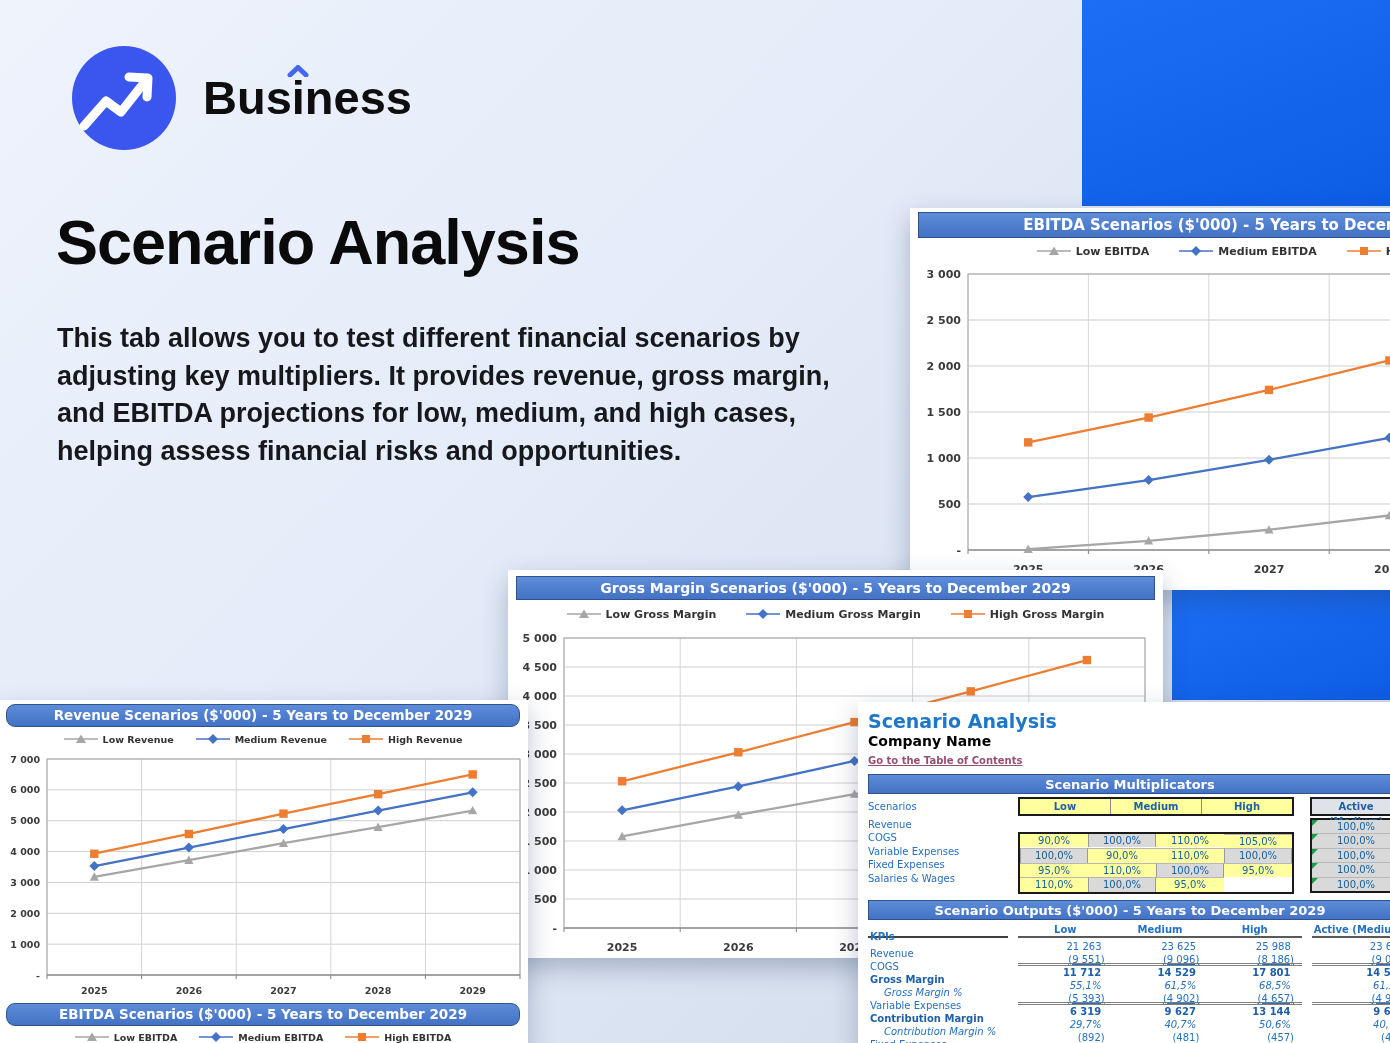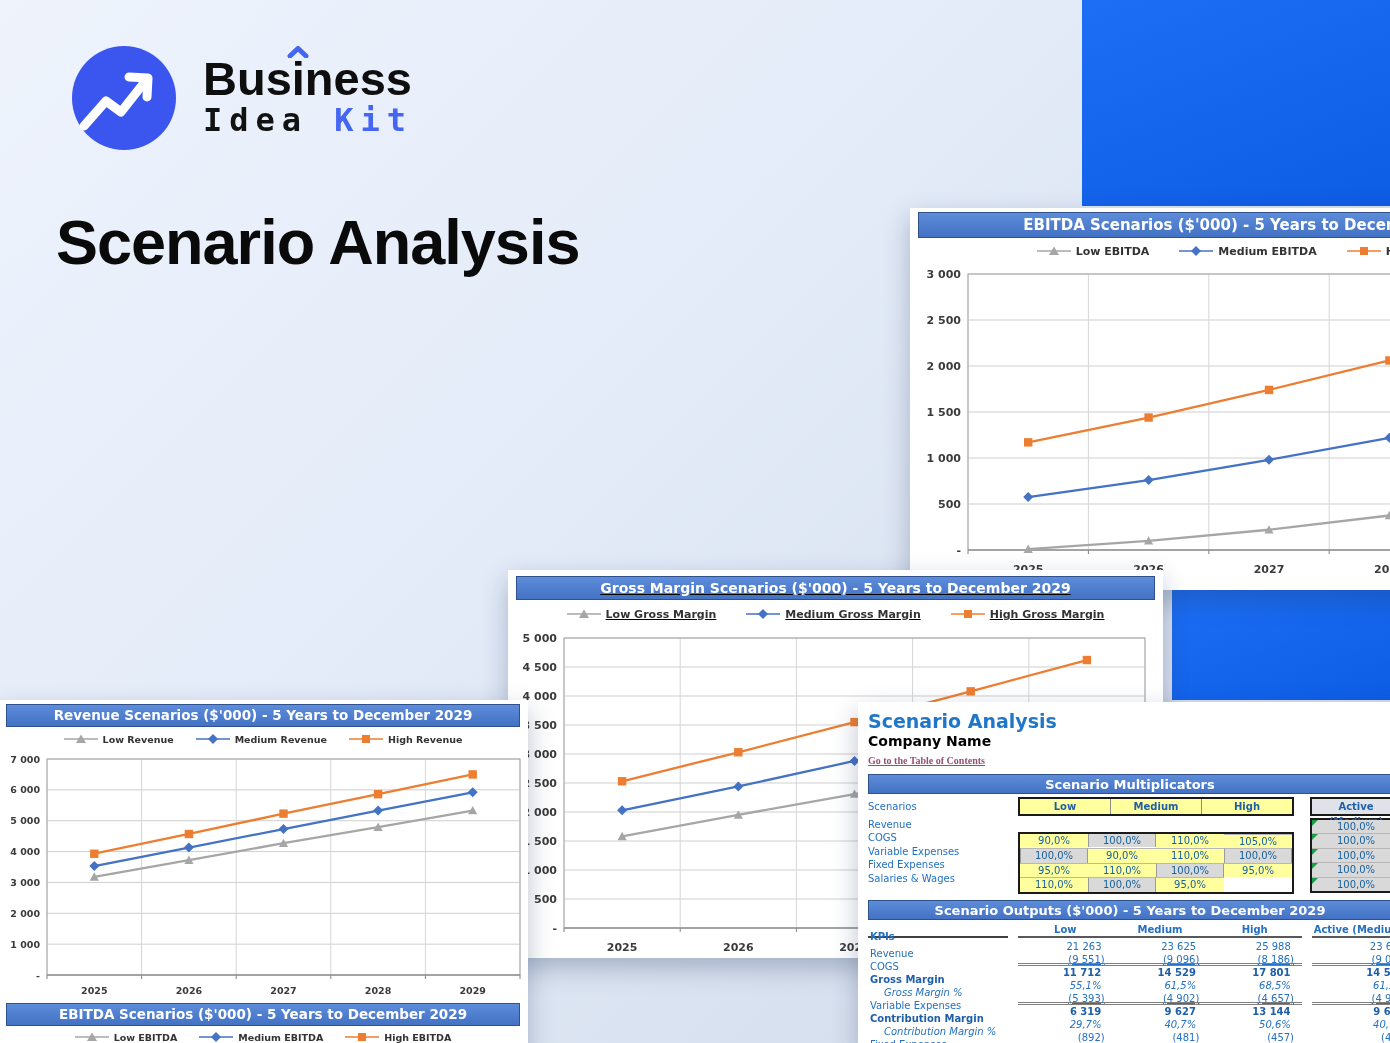--- a/index.html
+++ b/index.html
@@ -36,37 +36,37 @@
     font-family:"DejaVu Sans",sans-serif;font-weight:bold;color:#333;}
   .legend .lg{display:flex;align-items:center;gap:5px;}
   .plot{display:block;margin:0 auto;}
   .plot text{font:bold 11px "DejaVu Sans",sans-serif;fill:#3a3a3a;}
   .plot.small text{font-size:9.5px;}
 
   #p-ebitda-top{left:910px;top:208px;width:680px;height:382px;z-index:1;}
   #p-ebitda-top .cbar{height:24px;line-height:24px;font-size:15px;}
   #p-ebitda-top .legend{height:26px;font-size:11px;}
 
-  #p-gm{left:508px;top:570px;width:655px;height:388px;z-index:2;text-decoration:underline;}
+  #p-gm{left:508px;top:570px;width:655px;height:388px;z-index:2;}
   #p-gm .cbar{margin-top:6px;height:22px;line-height:22px;font-size:14px;}
   #p-gm .legend{height:28px;font-size:11px;align-items:center;}
 
   #p-rev{left:-2px;top:700px;width:530px;height:350px;z-index:3;}
-  #p-rev .cbar{height:21px;line-height:21px;font-size:13.5px;}
+  #p-rev .cbar{height:21px;line-height:21px;font-size:13.5px;border-radius:9px;}
   #p-rev .legend{height:24px;font-size:9.5px;gap:22px;}
   #p-rev .cbar.second{margin-top:2px;}
   #p-rev .legend.second{height:22px;}
 
   
   #p-sheet{left:858px;top:702px;width:580px;height:345px;z-index:4;
     font-family:"DejaVu Sans",sans-serif;padding-top:8px;box-sizing:border-box;}
   .sheet-title{margin:0 0 1px 10px;font-size:19px;font-weight:bold;color:#2077C8;}
   .sheet-company{margin:0 0 0 10px;font-size:14px;font-weight:bold;color:#000;}
   .sheet-link{display:inline-block;margin:1px 0 0 10px;font-size:10px;font-weight:bold;
-    color:#954F72;text-decoration:underline;font-family:Liberation Serif, serif;}
+    color:#954F72;text-decoration:underline;}
   .sbanner{margin:6px 0 3px 10px;width:524px;height:20px;background:linear-gradient(#5d8cda,#4472C4);
     border:1px solid #2F528F;color:#fff;font-weight:bold;font-size:13px;text-align:center;
     line-height:20px;box-sizing:border-box;}
 
   
   .mwrap{display:flex;margin:2px 0 0 10px;font-size:10px;}
   .mlabels{width:150px;color:#2470C2;}
   .mlabels .h{height:21px;line-height:19px;}
   .mlabels .r{height:13.4px;line-height:13.4px;}
   .mmain{width:276px;box-sizing:border-box;}
@@ -118,25 +118,25 @@
   <div class="logo">
     <svg width="106" height="106" viewBox="0 0 106 106">
       <circle cx="53" cy="53" r="52" fill="#3B55EF"></circle>
       <polyline points="13,81 35,56 50,67 76,34" fill="none" stroke="#fff" stroke-width="9" stroke-linecap="round" stroke-linejoin="round"></polyline>
       <polyline points="58,32 77,33 76,52" fill="none" stroke="#fff" stroke-width="9" stroke-linecap="round" stroke-linejoin="round"></polyline>
     </svg>
     <div class="logo-text">
       <div class="brand1"><span>Bus</span><span class="ihat"><span>i</span><svg class="hat" width="22" height="12">
               <polyline points="3,10 11,2.5 19,10" fill="none" stroke="#4566F1" stroke-width="5" stroke-linecap="round"></polyline>
             </svg></span><span>ness</span></div>
-      <div class="brand2"><span>Idea </span><span class="kit">Kit</span></div>
     </div>
   </div>
 
   <h1 class="hero-title">Scenario Analysis</h1>
+  <p class="hero-desc">This tab allows you to test different financial scenarios by adjusting key multipliers. It provides revenue, gross margin, and EBITDA projections for low, medium, and high cases, helping assess financial risks and opportunities.</p>
 
   <div class="panel" id="p-ebitda-top">
     <div class="cbar">EBITDA Scenarios ($'000) - 5 Years to December 2029</div>
     <div class="legend">
         <span class="lg">
           <svg width="34" height="10">
             <line x1="0" y1="5" x2="34" y2="5" stroke="#A6A6A6" stroke-width="1.6"></line>
             <polygon points="17,0.5 22,9 12,9" fill="#A6A6A6"></polygon>
           </svg>
           <span>Low EBITDA</span>

